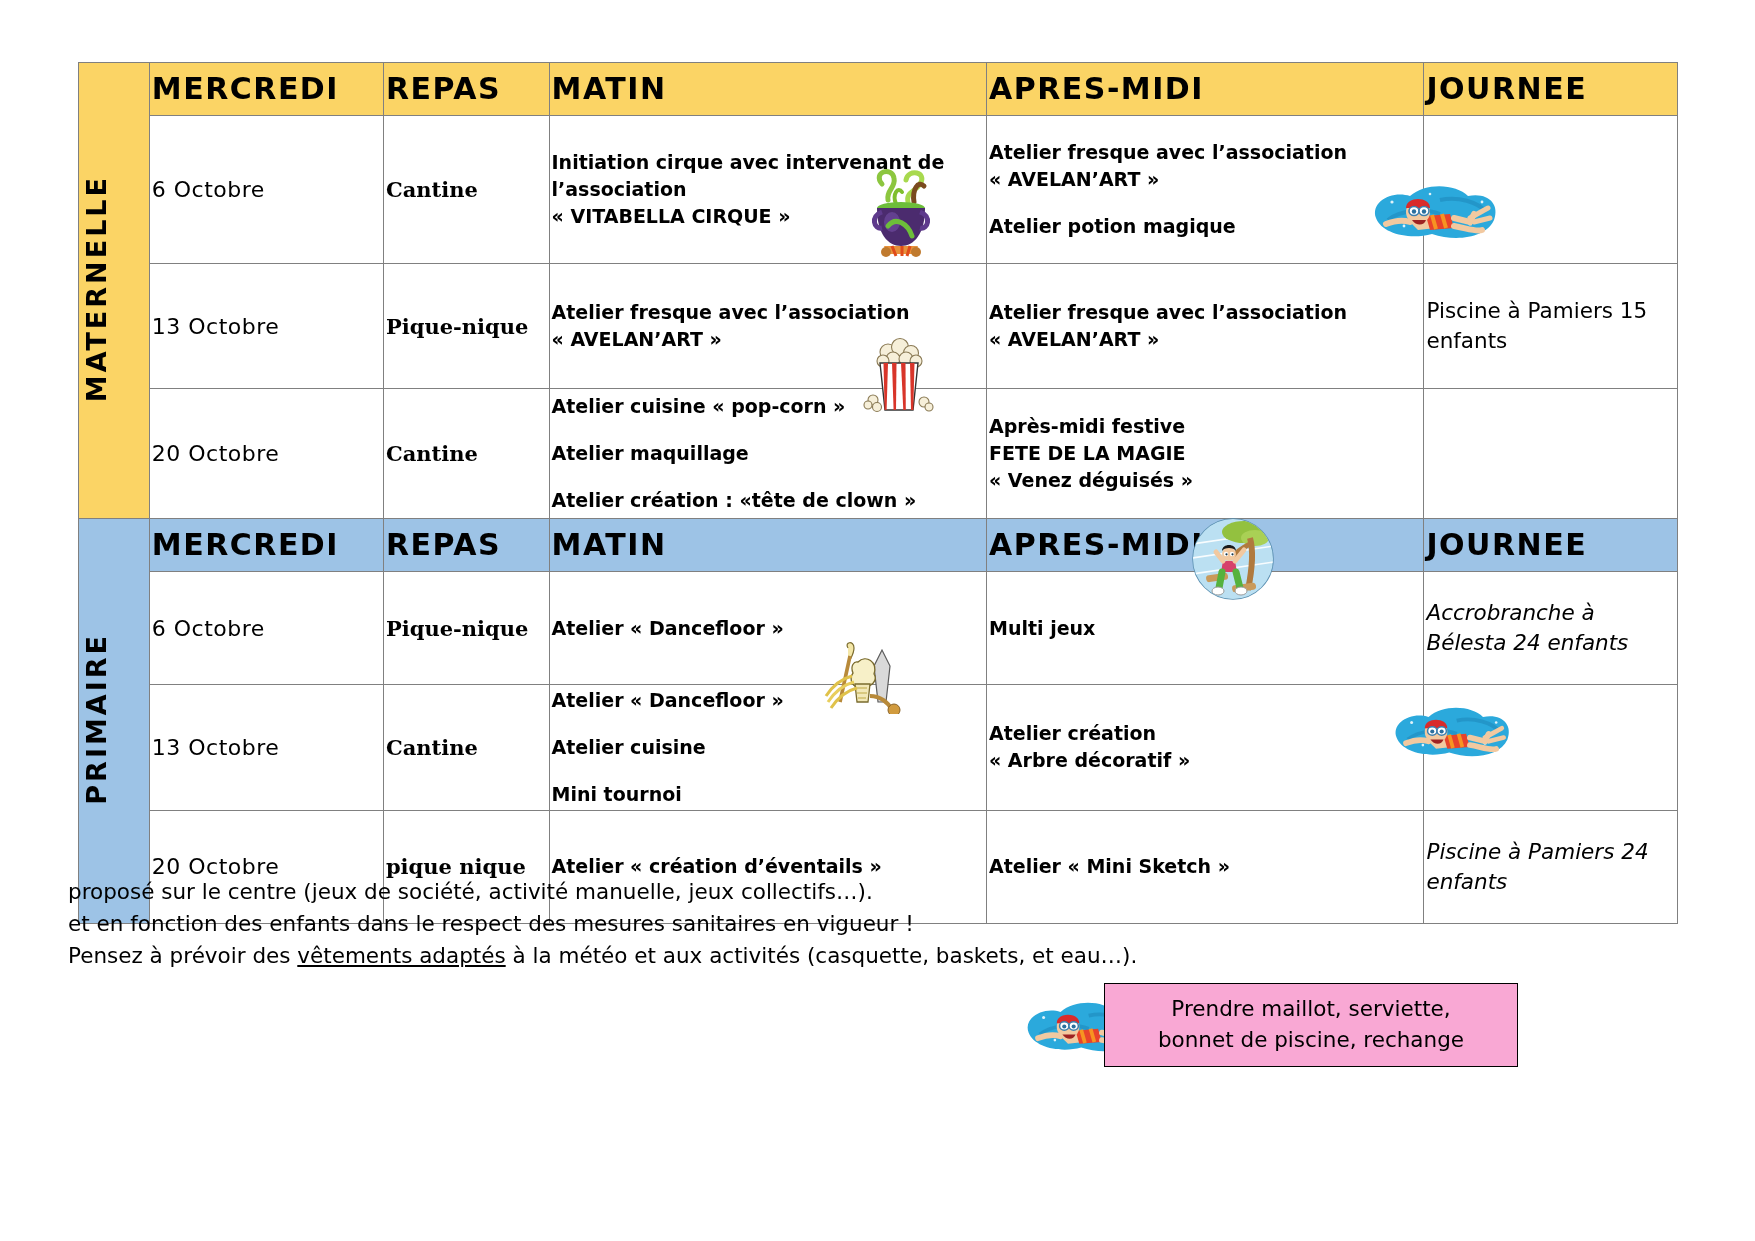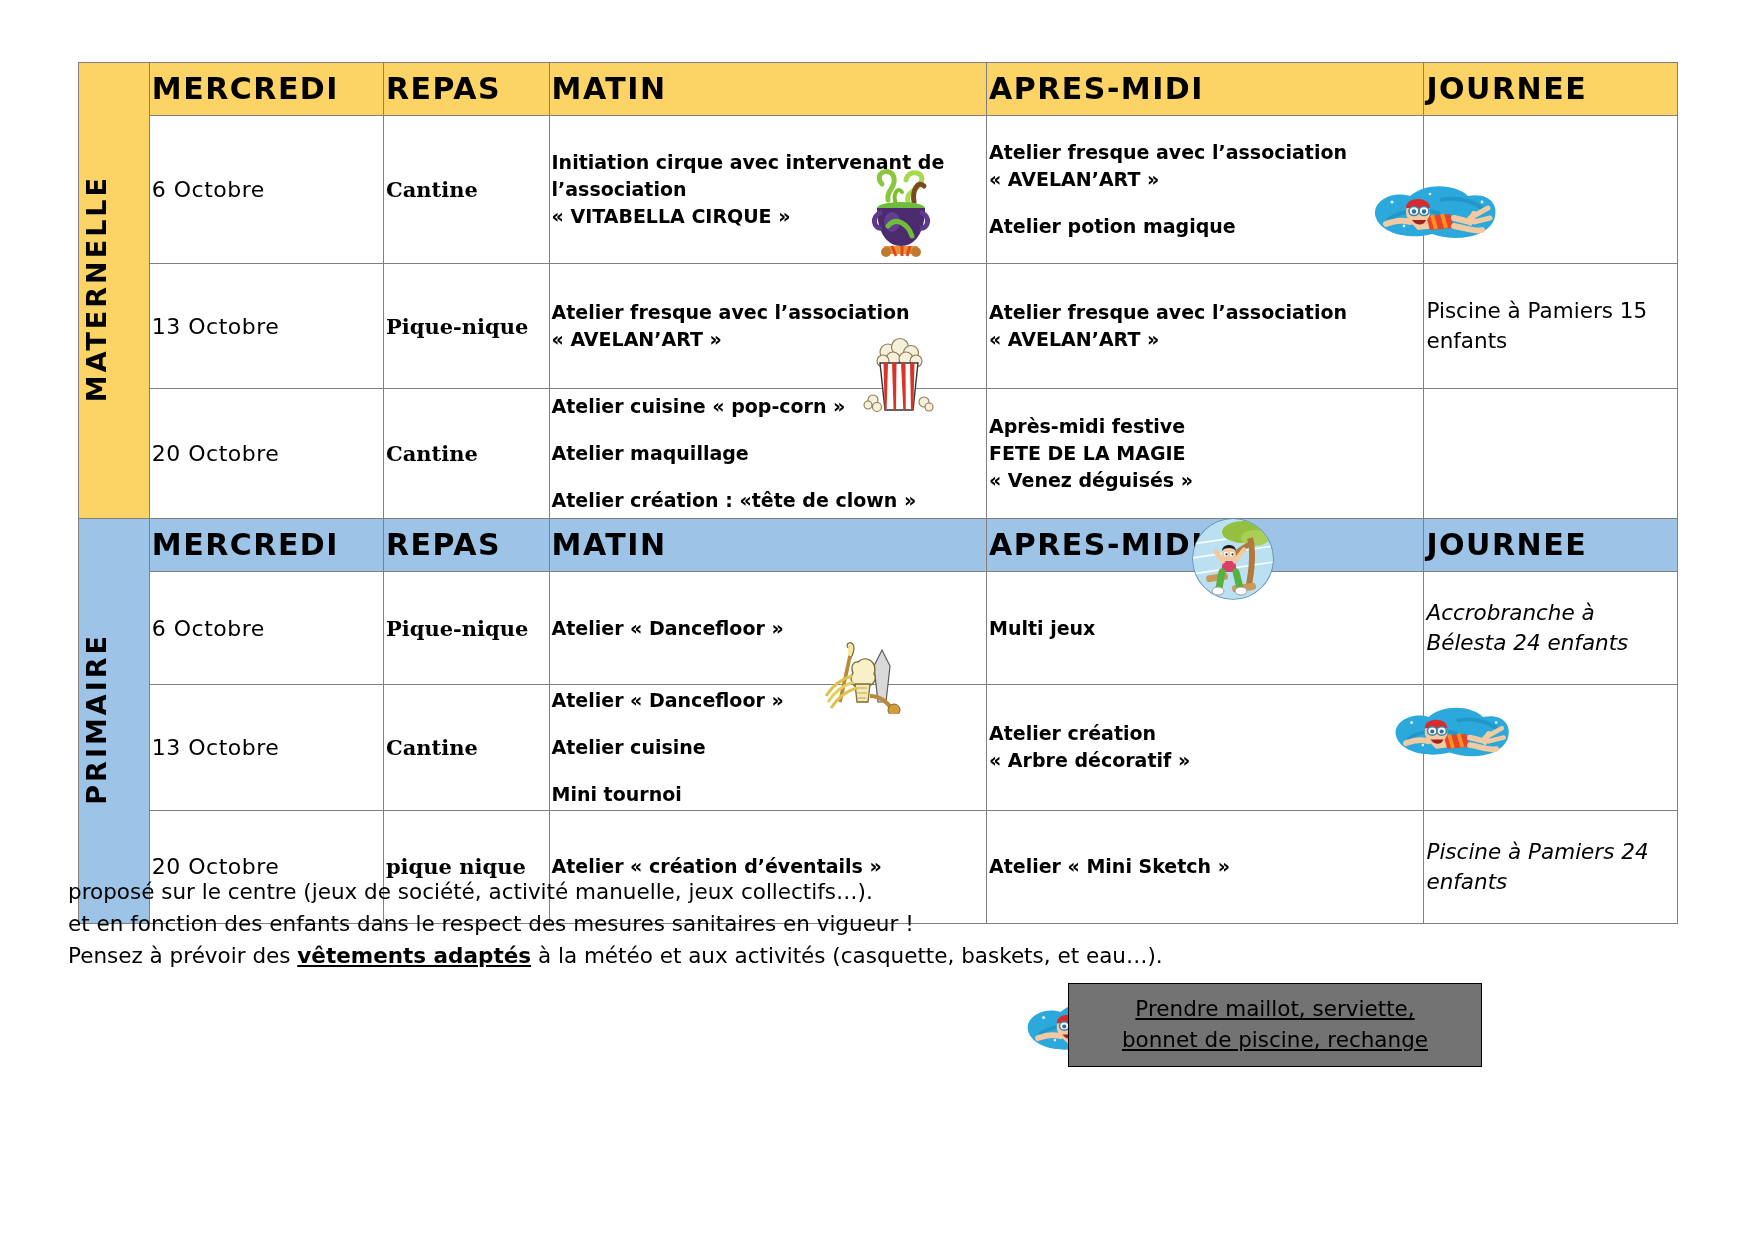--- a/index.html
+++ b/index.html
@@ -137,38 +137,37 @@
     position: absolute;
     left: 68px;
     top: 876px;
     width: 1560px;
     font-family: "DejaVu Sans", sans-serif;
     font-size: 21.5px;
     line-height: 1.48;
   }
   .footer p { margin: 0 0 0 0; }
   .footer .bold { font-weight: bold; }
-  .footer .uline-bold { font-weight: bold; text-decoration: underline; text-align: center; }
+  .footer .uline-bold { font-weight: normal; text-decoration: underline; text-align: center; }
 
   .notice {
     position: absolute;
-    left: 1068px;
+    left: 1104px;
     top: 983px;
     width: 412px;
     height: 82px;
     border: 1.5px solid #000;
     font-family: "DejaVu Sans", sans-serif;
     font-size: 21.5px;
     line-height: 1.42;
     display: flex;
     align-items: center;
     justify-content: center;
     text-align: center;
-    background: #737373;
-    text-decoration: underline;
+    background: #f9a8d4;
   }
   .notice .nln { display: block; }
 </style>
 </head>
 <body>
 
 <div class="page">
 
   <table class="planning">
     <colgroup>

